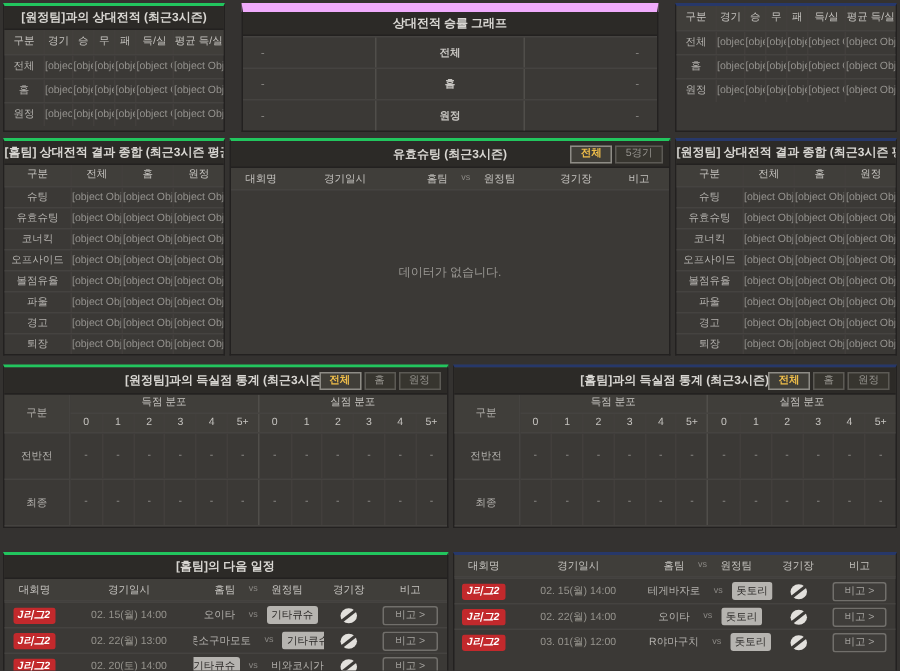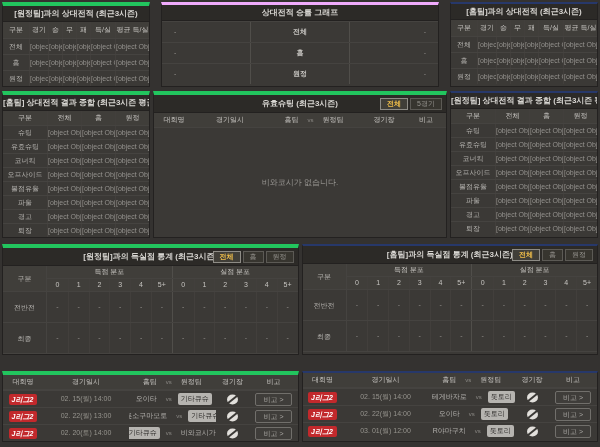--- a/index.html
+++ b/index.html
@@ -9,23 +9,23 @@
     font-family:"Liberation Sans","DejaVu Sans",sans-serif;
     color:#b6b4b0;
     overflow:hidden;
   }
   .page { width:600px; height:447px; padding:2px; }
   .hrow { display:flex; gap:3px; }
   .row-1 { margin-bottom:4px; }
   .row-2 { margin-bottom:6px; }
   .row-3 { margin-bottom:16px; }
   .panel { background:#3b3936; border:1px solid #232120; border-top-width:2px; }
-  .panel.accent-red  { border-top:4px solid #22c55e; }
+  .panel.accent-red  { border-top:2px solid #22c55e; }
   .panel.accent-navy { border-top:2px solid #27386a; }
-  .panel.accent-dark { border-top:3px solid #f0abfc; }
+  .panel.accent-dark { border-top:6px solid #f0abfc;font-family:Liberation Serif, serif; }
   .side { width:148px; flex:none; }
   .mid  { flex:1; }
   .half { flex:1; }
 
   .p-title {
     position:relative; height:16px; line-height:16px;
     background:#2c2a27; border-bottom:1px solid #232120;
     text-align:center; font-size:8px; font-weight:bold; color:#d8d6d2;
     white-space:nowrap; overflow:hidden;
   }
@@ -179,21 +179,20 @@
 
         <div class="wr-row">
           <div class="wr-side l">-</div>
           <div class="wr-label">원정</div>
           <div class="wr-side r">-</div>
         </div>
 
     </div>
 
     <div class="panel side accent-navy">
-      <div class="p-title">[홈팀]과의 상대전적 (최근3시즌)</div>
       <div class="t-h2h">
         <div class="tr head">
           <div>구분</div>
             <div>경기</div>
             <div>승</div>
             <div>무</div>
             <div>패</div>
             <div>득/실</div>
             <div>평균 득/실</div>
         </div>
@@ -317,21 +316,21 @@
         <div>대회명</div>
         <div>경기일시</div>
         <div class="teams-head">
           <span>홈팀</span>
           <span class="vs">vs</span>
           <span>원정팀</span>
         </div>
         <div>경기장</div>
         <div>비고</div>
       </div>
-      <div class="empty-body">비와코시가 없습니다.</div>
+      <div class="empty-body">데이터가 없습니다.</div>
     </div>
 
     <div class="panel side accent-navy">
       <div class="p-title">[원정팀] 상대전적 결과 종합 (최근3시즌 평균)</div>
       <div class="t-sum">
         <div class="tr head">
           <div>구분</div>
             <div>전체</div>
             <div>홈</div>
             <div>원정</div>
@@ -560,20 +559,21 @@
             </div>
           </div>
         </div>
       </div>
     </div>
   </div>
 
   <div class="hrow row-4">
 
     <div class="panel half accent-red">
+      <div class="p-title">[홈팀]의 다음 일정</div>
       <div class="lt-head sched-cols">
         <div>대회명</div>
         <div>경기일시</div>
         <div class="teams-head">
           <span>홈팀</span>
           <span class="vs">vs</span>
           <span>원정팀</span>
         </div>
         <div>경기장</div>
         <div>비고</div>

